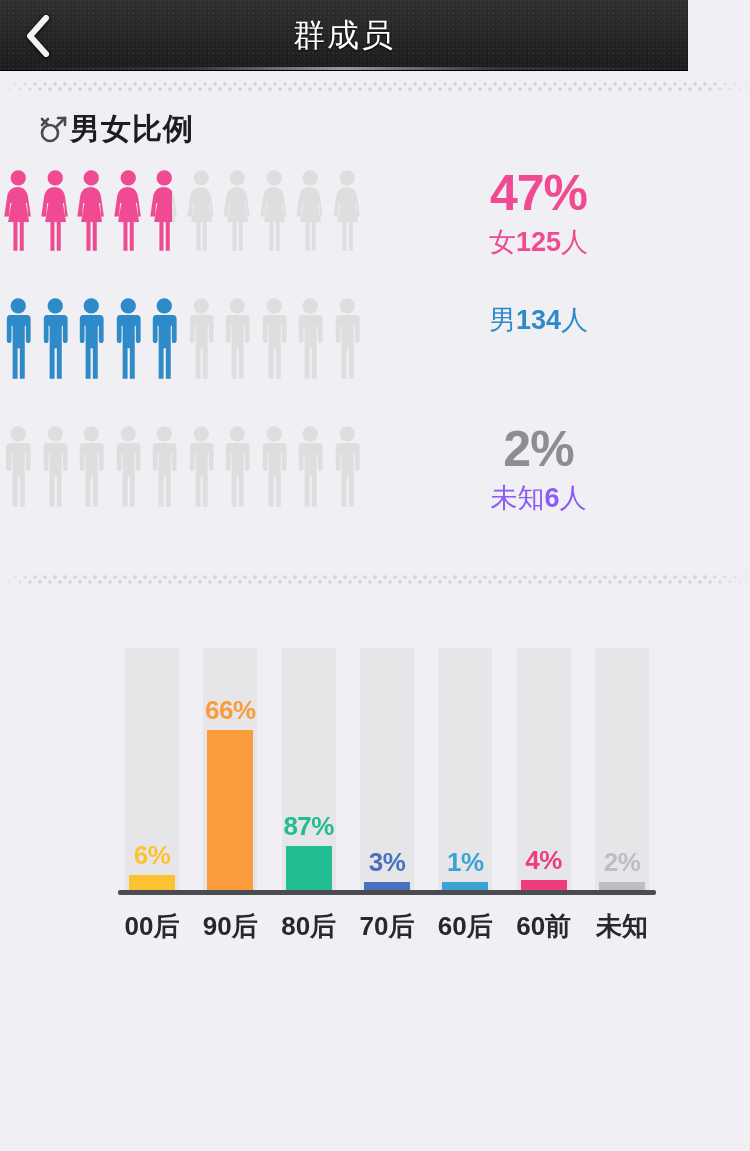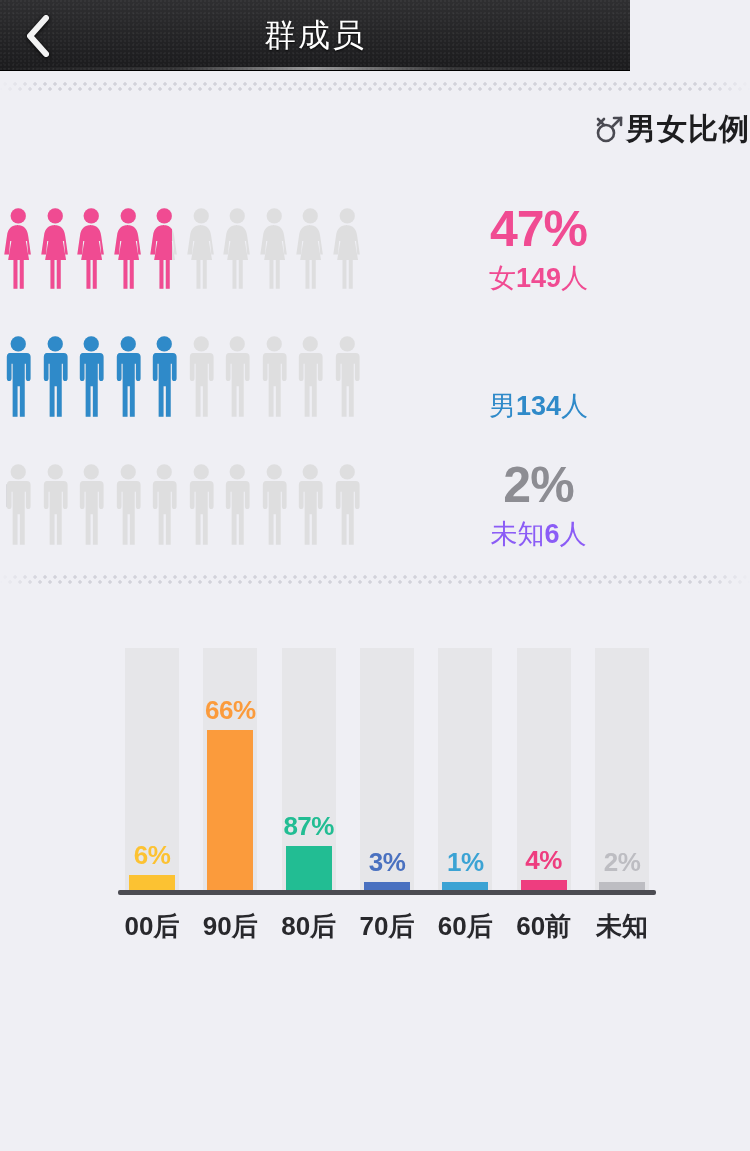--- a/index.html
+++ b/index.html
@@ -22,21 +22,21 @@
     position: relative;
     width: 750px;
     height: 1151px;
     background: #efeff4;
     overflow: hidden;
   }
 
   
   .navbar {
     position: relative;
-    width: 630px;
+    width: 688px;
     height: 71px;
     background:
       radial-gradient(circle at 25% 25%, rgba(255,255,255,0.055) 0.6px, transparent 1px),
       radial-gradient(circle at 75% 75%, rgba(255,255,255,0.04) 0.6px, transparent 1px),
       linear-gradient(#2f2f31 0%, #252527 48%, #1b1b1d 100%);
     background-size: 4px 4px, 5px 5px, 100% 100%;
     border-bottom: 1px solid #000;
     overflow: hidden;
     text-decoration: underline;
   }
@@ -93,36 +93,35 @@
             mask-image: linear-gradient(90deg, transparent 0, #000 42px, #000 calc(100% - 42px), transparent 100%);
   }
   .dot-divider.top { margin-top: 0; height: 28px; }
   .dot-divider.mid { height: 30px; margin: 8px 0 6px; }
 
   
   .section-head {
     display: flex;
     align-items: center;
     padding: 10px 0 0 36px;
-    justify-content: flex-end;
   }
   .section-head .sec-icon { width: 34px; height: 34px; display: flex; align-items: center; justify-content: center; }
   .section-head .sec-title {
     font-size: 30px;
     font-weight: 700;
     color: #1d1d1f;
     letter-spacing: 1px;
   }
 
   
   .gender-block { padding: 18px 0 4px; }
 
   .gender-row {
     display: flex;
-    align-items: flex-end;
+    align-items: flex-start;
     height: 128px;
   }
 
   .people {
     position: relative;
     width: 365px;
     height: 90px;
     flex: 0 0 365px;
   }
   .people .layer {
@@ -393,21 +392,21 @@
                   <circle cx="20" cy="11" r="8.5"></circle>
                   <path d="M20 21c-7.5 0-11.5 4-12.5 12l-3 21h5.2l1.3-15h1.4l-3.6 21h5.9v32h4.4V60h2.6v32h4.4V60h5.9l-3.6-21h1.4l1.3 15H34l-3-21c-1-8-5-12-12.5-12z"></path>
                 </g>
               </svg>
 
           </div>
         </div>
       </div>
       <div class="gender-stat">
         <div class="pct" style="color: rgb(240, 75, 146);">47%</div>
-        <div class="cnt" style="color: rgb(240, 75, 146);"><span class="lbl">女</span><span>149</span><span class="lbl">人</span></div>
+        <div class="cnt" style="color: rgb(240, 75, 146);"><span class="lbl">女</span><span>125</span><span class="lbl">人</span></div>
       </div>
     </div>
 
     <div class="gender-row">
       <div class="people">
         <div class="layer base">
           <svg class="fig" viewBox="0 0 40 100">
               <g fill="#dededf">
                 <circle cx="20" cy="11" r="8.5"></circle>
                 <path d="M10.5 21h19c2.6 0 4.2 1.7 4.2 4.4v24c0 1.8-1.1 2.9-2.6 2.9s-2.6-1.1-2.6-2.9V33h-1.3v59h-5.4V58h-2.6v34h-5.4V33H12.5v16.4c0 1.8-1.1 2.9-2.6 2.9s-2.6-1.1-2.6-2.9v-24c0-2.7 1.6-4.4 3.2-4.4z"></path>

